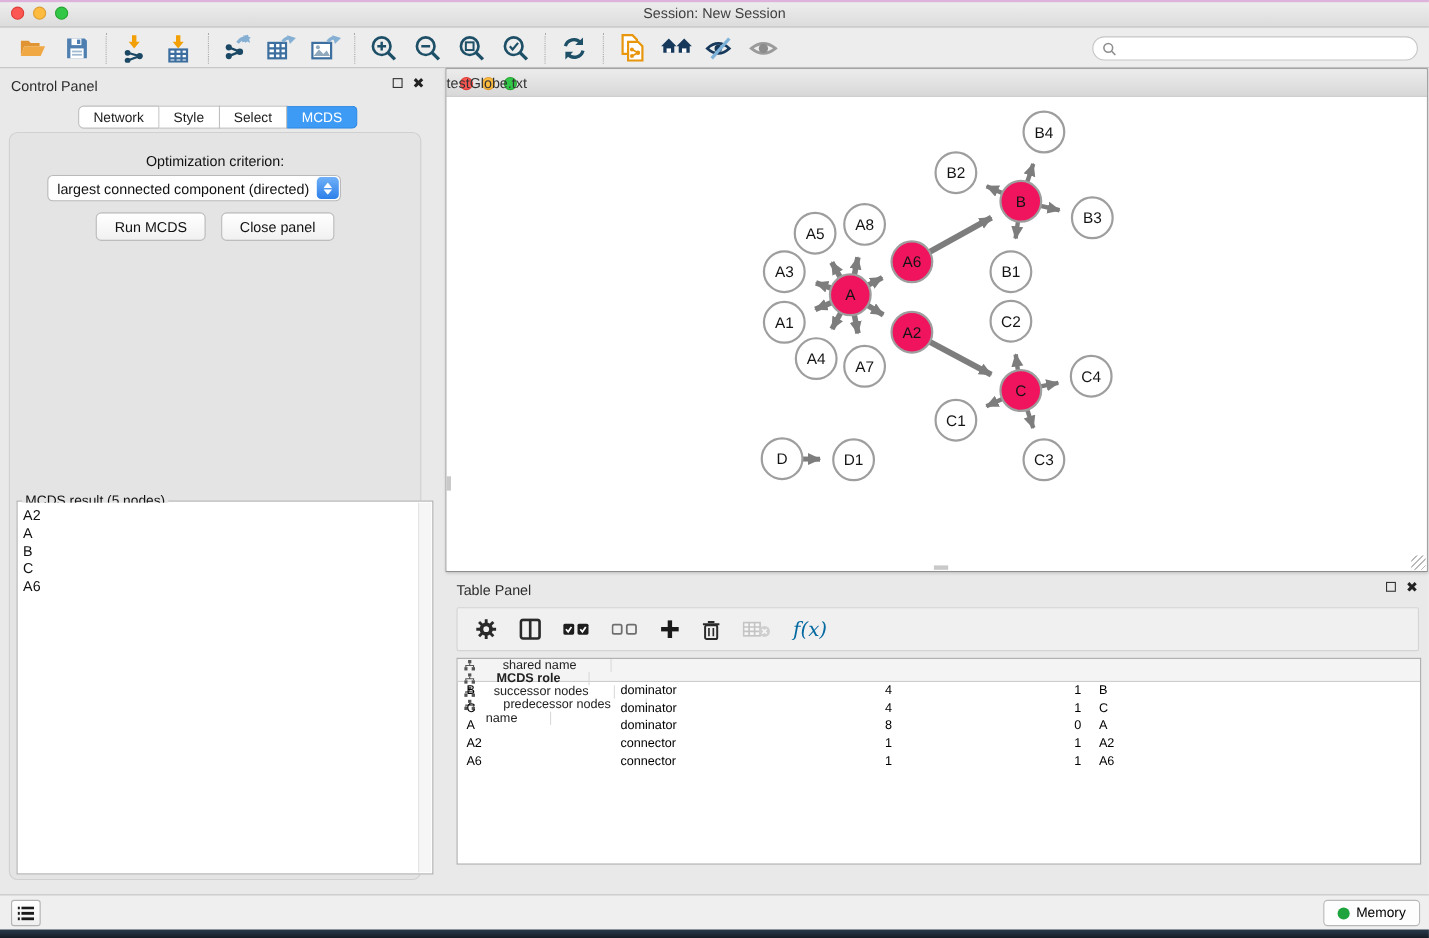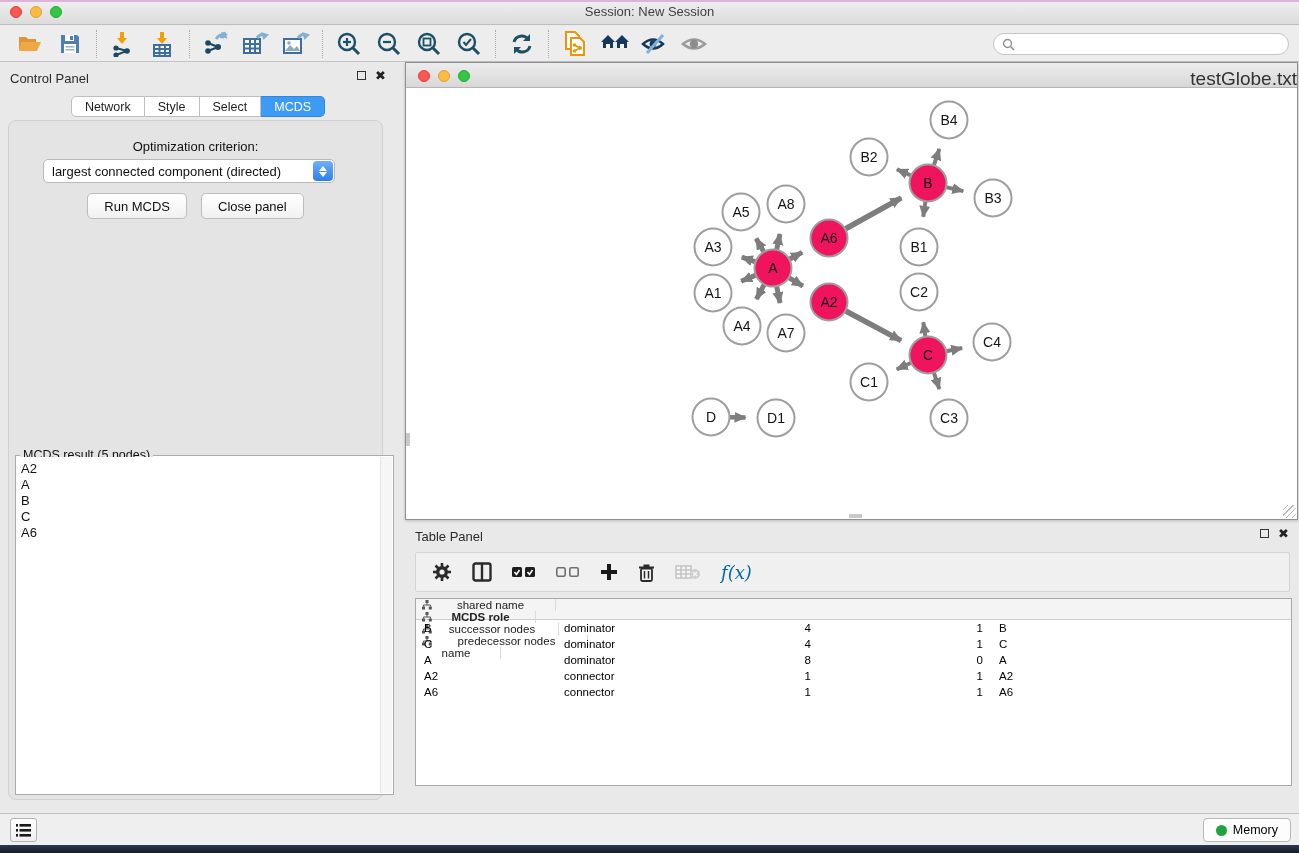--- a/index.html
+++ b/index.html
@@ -42,21 +42,21 @@
   .seg { display:flex; }
   .seg .segbtn { height:21px; padding:0 13px; background:#FFF; border:1px solid #BFBFBF;
     border-left:none; font-size:12.5px; color:#1E1E1E; display:flex; align-items:center; }
   .seg .segbtn:first-child { border-left:1px solid #BFBFBF; border-radius:5px 0 0 5px; }
   .seg .segbtn:last-child { border-radius:0 5px 5px 0; }
   .seg .segbtn.active { background:#3D9BF5; border-color:#2F87E0; color:#FFF; }
 
   #cp-body { position:absolute; left:8px; top:58px; width:375px; height:680px;
     background:#E4E4E4; border:1px solid #D0D0D0; border-radius:8px; }
   #opt-label { position:absolute; width:100%; top:18px; text-align:center; font-size:13px; color:#111; }
-  #opt-select { position:absolute; left:34px; top:38px; width:292px; height:24px; background:#FFF;
+  #opt-select { position:absolute; left:34px; top:38px; width:267px; height:24px; background:#FFF;
     border:1px solid #B9B9B9; border-radius:5px; display:flex; align-items:center; }
   #opt-select .selval { flex:1; font-size:13px; color:#111; padding-left:8px; white-space:nowrap; }
   #opt-select .spinner { width:20px; height:20px; margin-right:1px; border-radius:4px;
     background:linear-gradient(#6FB0F8,#2D7FE9); display:flex; flex-direction:column;
     align-items:center; justify-content:center; gap:1px; }
   .cp-buttons { position:absolute; width:100%; top:72px; display:flex; justify-content:center; gap:14px; }
   .btn { height:24px; padding:12px 16px; background:linear-gradient(#FFFFFF,#F1F1F1);
     border:1px solid #BDBDBD; border-radius:5px; font-size:13px; color:#111;
     display:flex; align-items:center; }
 
@@ -67,22 +67,22 @@
   #result-list { position:absolute; inset:1px 13px 1px 1px; background:#FFF;
     font-size:13px; color:#111; padding:4px 0 0 4px; line-height:16px; }
   #result-scroll { position:absolute; top:1px; right:1px; bottom:1px; width:12px;
     background:#F6F6F6; border-left:1px solid #E3E3E3; }
 
   
   #net-window { position:absolute; left:405px; top:62px; width:893px; height:458px;
     background:#FFF; border:1px solid #8F8F8F; box-shadow:0 1px 3px rgba(0,0,0,.2); }
   #net-titlebar { position:absolute; left:0; top:0; width:100%; height:25px;
     background:linear-gradient(#ECECEC,#D8D8D8); border-bottom:1px solid #B5B5B5; }
-  #net-titlebar .wtitle { position:absolute; width:100%; top:5px; text-align:right;
-    font-size:19px; color:#333; }
+  #net-titlebar .wtitle { position:absolute; width:100%; top:5px; text-align:left;
+    font-size:13px; color:#333; }
   #net-canvas { position:absolute; left:0; top:25px; width:891px; height:431px; background:#FFF; }
   #vscroll-mark { position:absolute; left:0; top:345px; width:4px; height:13px; background:#C9C9C9; }
   #hscroll-mark { position:absolute; left:443px; bottom:1px; width:13px; height:4px; background:#C9C9C9; }
   #resize-grip { position:absolute; right:1px; bottom:1px; width:13px; height:13px;
     background:repeating-linear-gradient(135deg, transparent 0 3px, #B9B9B9 3px 4px); }
 
   
   #table-panel { position:absolute; left:405px; top:520px; width:894px; height:293px; }
   #tp-toolbar { position:absolute; left:10px; top:32px; width:875px; height:40px;
     background:#F0F0F0; border:1px solid #D4D4D4; border-radius:2px;

